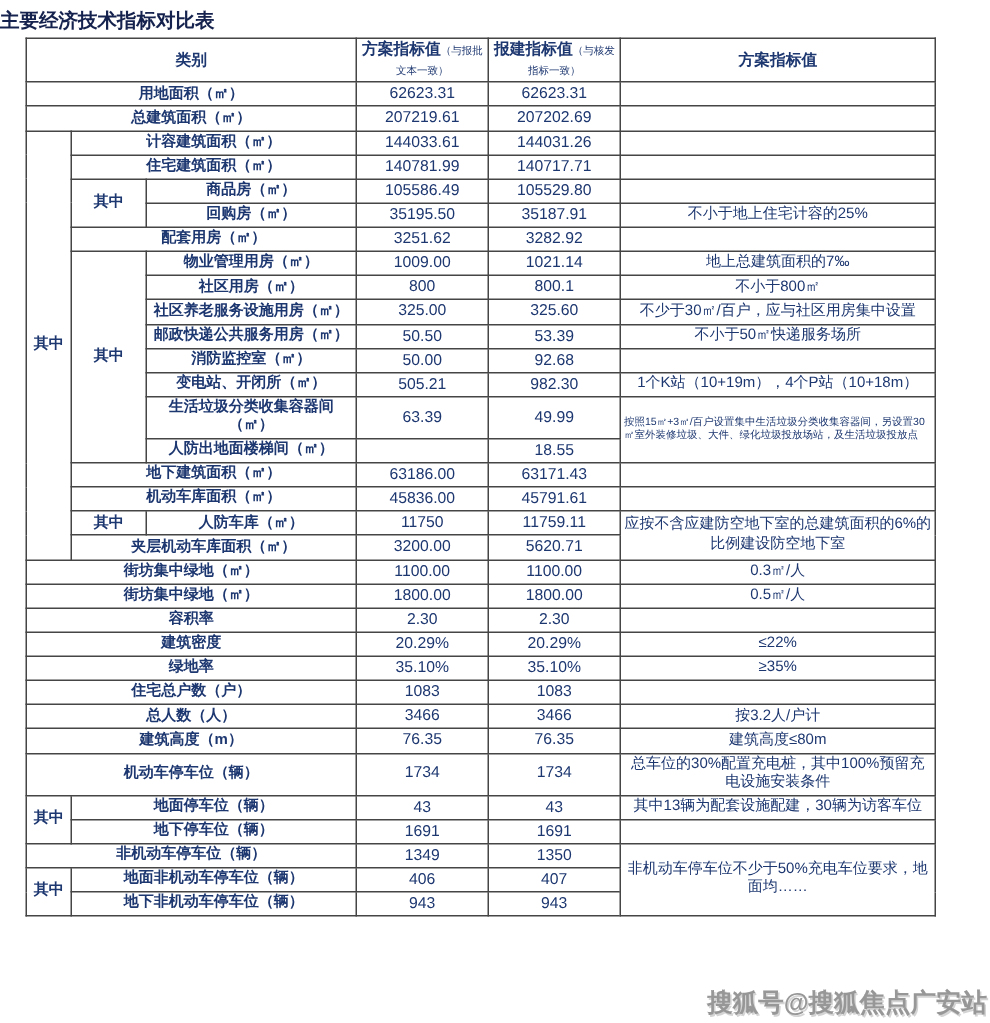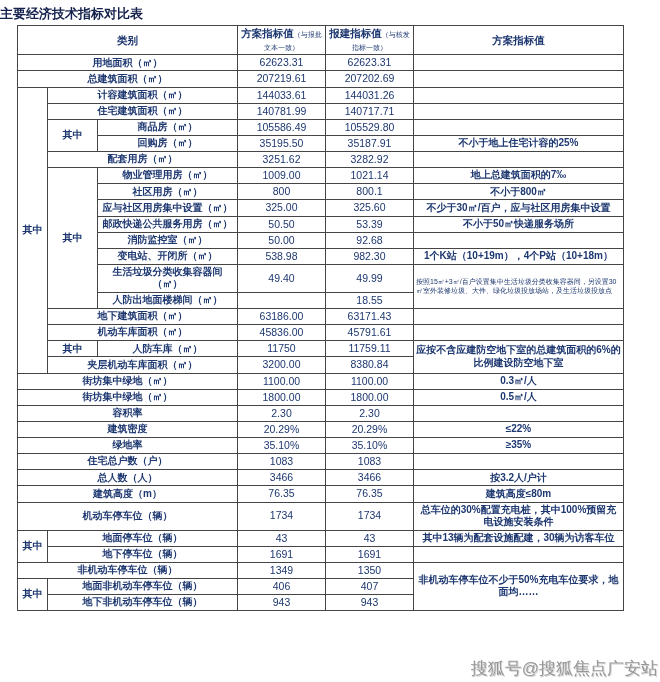--- a/index.html
+++ b/index.html
@@ -31,28 +31,28 @@
     padding: 1px 2px;
     font-size: 10.5px;
     line-height: 1.25;
     color: #1d3770;
     height: 16px;
     word-break: break-all;
   }
   td.hdr, td.label, td.zhong { font-weight: 700; font-size: 10px; }
   td.hdr { font-size: 10.5px; }
   td.val { font-weight: 400; font-size: 10.5px; }
-  td.req { font-weight: 700; font-size: 10px; }
+  td.req { font-weight: 400; font-size: 10px; }
   td.req.tiny { font-size: 7px; font-weight: 400; text-align: left; line-height: 1.3; padding: 0 2px; }
   .note { font-size: 7px; font-weight: 400; }
   .watermark {
     position: absolute;
     right: 2px; bottom: 2px;
     font-size: 17px;
-    font-weight: 400;
+    font-weight: 700;
     color: #8f8f8f;
     opacity: 0.92;
     white-space: nowrap;
     text-shadow: 1px 1px 0 rgba(150,150,150,0.45);
   }
 </style>
 </head>
 <body>
 
 <div class="title">主要经济技术指标对比表</div>
@@ -136,21 +136,21 @@
       </tr>
 
   <tr>
         <td class="label">社区用房（㎡）</td>
         <td class="val">800</td>
         <td class="val">800.1</td>
         <td class="req">不小于800㎡</td>
       </tr>
 
   <tr>
-        <td class="label">应与社区用房集中设置（㎡）</td>
+        <td class="label">社区养老服务设施用房（㎡）</td>
         <td class="val">325.00</td>
         <td class="val">325.60</td>
         <td class="req">不少于30㎡/百户，应与社区用房集中设置</td>
       </tr>
 
   <tr>
         <td class="label">邮政快递公共服务用房（㎡）</td>
         <td class="val">50.50</td>
         <td class="val">53.39</td>
         <td class="req">不小于50㎡快递服务场所</td>
@@ -158,28 +158,28 @@
 
   <tr>
         <td class="label">消防监控室（㎡）</td>
         <td class="val">50.00</td>
         <td class="val">92.68</td>
         <td class="req"></td>
       </tr>
 
   <tr>
         <td class="label">变电站、开闭所（㎡）</td>
-        <td class="val">538.98</td>
+        <td class="val">505.21</td>
         <td class="val">982.30</td>
         <td class="req">1个K站（10+19m），4个P站（10+18m）</td>
       </tr>
 
   <tr>
         <td class="label">生活垃圾分类收集容器间（㎡）</td>
-        <td class="val">49.40</td>
+        <td class="val">63.39</td>
         <td class="val">49.99</td>
         <td rowspan="2" class="req tiny">按照15㎡+3㎡/百户设置集中生活垃圾分类收集容器间，另设置30㎡室外装修垃圾、大件、绿化垃圾投放场站，及生活垃圾投放点</td>
       </tr>
 
   <tr>
         <td class="label">人防出地面楼梯间（㎡）</td>
         <td class="val"></td>
         <td class="val">18.55</td>
       </tr>
 
@@ -201,21 +201,21 @@
         <td colspan="2" class="zhong">其中</td>
         <td class="label">人防车库（㎡）</td>
         <td class="val">11750</td>
         <td class="val">11759.11</td>
         <td rowspan="2" class="req">应按不含应建防空地下室的总建筑面积的6%的比例建设防空地下室</td>
       </tr>
 
   <tr>
         <td colspan="3" class="label">夹层机动车库面积（㎡）</td>
         <td class="val">3200.00</td>
-        <td class="val">8380.84</td>
+        <td class="val">5620.71</td>
       </tr>
 
   <tr>
         <td colspan="4" class="label">街坊集中绿地（㎡）</td>
         <td class="val">1100.00</td>
         <td class="val">1100.00</td>
         <td class="req">0.3㎡/人</td>
       </tr>
 
   <tr>

